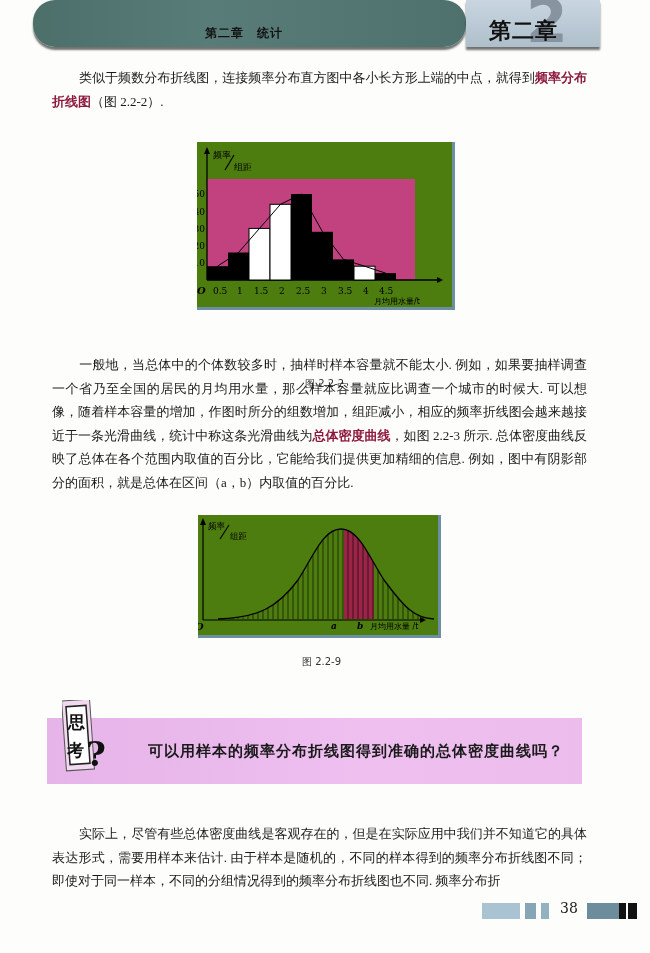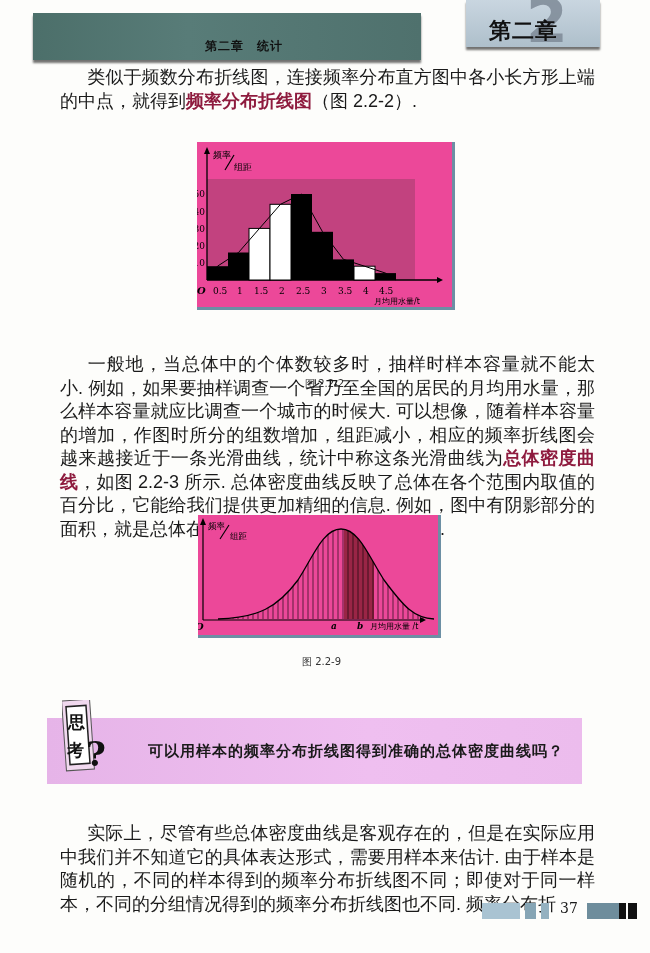--- a/index.html
+++ b/index.html
@@ -1,33 +1,33 @@
 <!DOCTYPE html>
 <html><head>
 <meta charset="utf-8">
 <style>
   html, body { margin:0; padding:0; }
   body { width:650px; height:953px; background:#fdfdfb; position:relative; overflow:hidden;
          font-family:"DejaVu Serif", serif; color:#1a1a1a; }
-  .header { position:absolute; left:33px; top:13px; width:388px; height:47px;
+  .header { position:absolute; left:33px; top:0; width:433px; height:47px;
             background:linear-gradient(90deg,#4c6f6a 0%,#587c78 40%,#4f716d 100%);
-            box-shadow:0 3px 2px rgba(0,0,0,0.55); }
+            box-shadow:0 3px 2px rgba(0,0,0,0.55);border-radius:22px; }
   .header-text { position:absolute; left:172px; top:25px; font-size:12px; font-weight:bold;
                  color:#111; font-family:"DejaVu Sans", sans-serif; letter-spacing:1px; }
   .chapter-box { position:absolute; left:466px; top:0; width:134px; height:47px;
                  background:linear-gradient(180deg,#c9d6e0,#aebfcb); box-shadow:0 3px 2px rgba(0,0,0,0.55); }
   .chapter-num { position:absolute; left:60px; top:-14px; font-size:60px; font-weight:bold;
                  color:#7e8a97; font-family:"DejaVu Sans", sans-serif; opacity:0.85; }
   .chapter-label { position:absolute; left:23px; top:16px; font-size:22px; font-weight:bold; color:#111;
                    font-family:"DejaVu Sans", sans-serif; letter-spacing:1px; }
-  .para { position:absolute; left:60px; width:535px; font-size:18px; line-height:23.5px;
-          text-align:justify; font-family:Liberation Sans, sans-serif; }
+  .para { position:absolute; left:52px; width:535px; font-size:13px; line-height:23.5px;
+          text-align:justify; font-family:Liberation Serif, serif; }
   .para .indent { display:inline-block; width:27px; }
   .hl { color:#8e1b3e; font-weight:bold; }
-  .fig-frame { position:absolute; background:#ec4899; border-right:3px solid #6c8fa4; border-bottom:3px solid #6c8fa4; }
+  .fig-frame { position:absolute; background:#4d7c0f; border-right:3px solid #6c8fa4; border-bottom:3px solid #6c8fa4; }
   .caption { position:absolute; font-size:10px; font-family:"DejaVu Sans", sans-serif; color:#333; }
   .think-band { position:absolute; left:47px; top:718px; width:535px; height:66px;
                 background:linear-gradient(90deg,#e6b4e8,#efbff0 60%,#ecbced); }
   .think-text { position:absolute; left:148px; top:742px; font-size:15px; font-weight:bold;
                 font-family:"DejaVu Sans", sans-serif; color:#1a1a1a; letter-spacing:1px; }
   .think-icon { position:absolute; left:62px; top:700px; width:50px; height:75px; }
   .footer-bars { position:absolute; top:903px; height:16px; }
   .page-num { position:absolute; left:560px; top:900px; font-size:14px; font-family:"DejaVu Serif", serif; }
 </style>
 </head>
@@ -182,16 +182,16 @@
 </div>
 <div class="think-text">可以用样本的频率分布折线图得到准确的总体密度曲线吗？</div>
 
 <div class="para" style="top:822px;">
   <span class="indent"></span><span>实际上，尽管有些总体密度曲线是客观存在的，但是在实际应用中我们并不知道它的具体表达形式，需要用样本来估计. 由于样本是随机的，不同的样本得到的频率分布折线图不同；即使对于同一样本，不同的分组情况得到的频率分布折线图也不同. 频率分布折</span>
 </div>
 
 <div class="footer-bars" style="left:482px; width:38px; background:#a9c3d2;"></div>
 <div class="footer-bars" style="left:525px; width:11px; background:#86a5b5;"></div>
 <div class="footer-bars" style="left:541px; width:8px; background:#94b1c0;"></div>
-<div class="page-num">37</div>
+<div class="page-num">38</div>
 <div class="footer-bars" style="left:587px; width:32px; background:#6e8d9c;"></div>
 <div class="footer-bars" style="left:619px; width:7px; background:#111;"></div>
 <div class="footer-bars" style="left:628px; width:9px; background:#111;"></div>
 
 </body></html>

